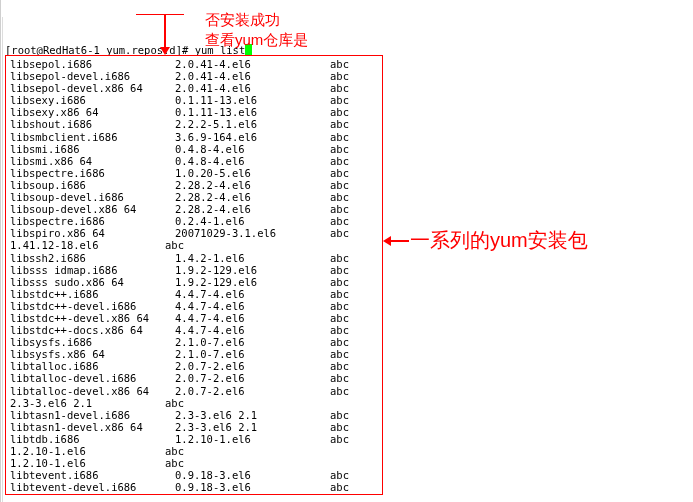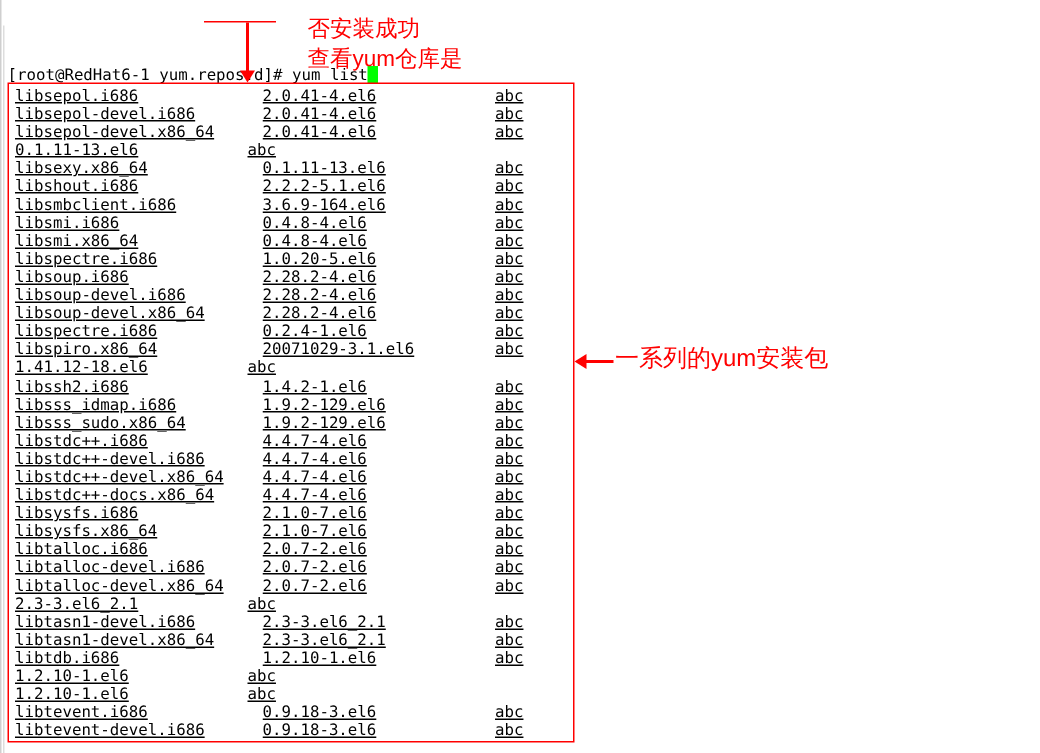--- a/index.html
+++ b/index.html
@@ -34,21 +34,20 @@
   .pkg-box {
     position: absolute;
     left: 5px;
     top: 55px;
     width: 378px;
     height: 440px;
     border: 1px solid #ff0000;
     box-sizing: border-box;
     padding: 2px 4px;
     overflow: hidden;
-    text-decoration: underline;
   }
   .pkg-row {
     display: flex;
     line-height: 12.1px;
     white-space: pre;
   }
   .col-name { width: 165px; overflow: hidden; }
   .col-ver  { width: 155px; overflow: hidden; }
   .col-repo { flex: 1; }
   .annot {
@@ -58,21 +57,21 @@
     font-size: 15px;
     line-height: 20px;
   }
   .annot-top {
     left: 205px;
     top: 10px;
   }
   .annot-right {
     left: 410px;
     top: 230px;
-    font-size: 16px;
+    font-size: 20px;
   }
   .arrow-down {
     position: absolute;
     left: 164px;
     top: 15px;
     width: 2px;
     height: 38px;
     background: #ff0000;
   }
   .arrow-down:after {
@@ -146,21 +145,21 @@
   <div>查看yum仓库是</div>
 </div>
 
 <div class="arrow-left"></div>
 <div class="annot annot-right">一系列的yum安装包</div>
 
 <div class="pkg-box" id="pkg-box">
     <div class="pkg-row"><span class="col-name">libsepol.i686</span><span class="col-ver">2.0.41-4.el6</span><span class="col-repo">abc</span></div>
     <div class="pkg-row"><span class="col-name">libsepol-devel.i686</span><span class="col-ver">2.0.41-4.el6</span><span class="col-repo">abc</span></div>
     <div class="pkg-row"><span class="col-name">libsepol-devel.x86_64</span><span class="col-ver">2.0.41-4.el6</span><span class="col-repo">abc</span></div>
-    <div class="pkg-row"><span class="col-ver">0.1.11-13.el6</span><span class="col-repo">abc</span></div>
+    <div class="pkg-row"><span class="col-name">libsexy.i686</span><span class="col-ver">0.1.11-13.el6</span><span class="col-repo">abc</span></div>
     <div class="pkg-row"><span class="col-name">libsexy.x86_64</span><span class="col-ver">0.1.11-13.el6</span><span class="col-repo">abc</span></div>
     <div class="pkg-row"><span class="col-name">libshout.i686</span><span class="col-ver">2.2.2-5.1.el6</span><span class="col-repo">abc</span></div>
     <div class="pkg-row"><span class="col-name">libsmbclient.i686</span><span class="col-ver">3.6.9-164.el6</span><span class="col-repo">abc</span></div>
     <div class="pkg-row"><span class="col-name">libsmi.i686</span><span class="col-ver">0.4.8-4.el6</span><span class="col-repo">abc</span></div>
     <div class="pkg-row"><span class="col-name">libsmi.x86_64</span><span class="col-ver">0.4.8-4.el6</span><span class="col-repo">abc</span></div>
     <div class="pkg-row"><span class="col-name">libspectre.i686</span><span class="col-ver">1.0.20-5.el6</span><span class="col-repo">abc</span></div>
     <div class="pkg-row"><span class="col-name">libsoup.i686</span><span class="col-ver">2.28.2-4.el6</span><span class="col-repo">abc</span></div>
     <div class="pkg-row"><span class="col-name">libsoup-devel.i686</span><span class="col-ver">2.28.2-4.el6</span><span class="col-repo">abc</span></div>
     <div class="pkg-row"><span class="col-name">libsoup-devel.x86_64</span><span class="col-ver">2.28.2-4.el6</span><span class="col-repo">abc</span></div>
     <div class="pkg-row"><span class="col-name">libspectre.i686</span><span class="col-ver">0.2.4-1.el6</span><span class="col-repo">abc</span></div>

